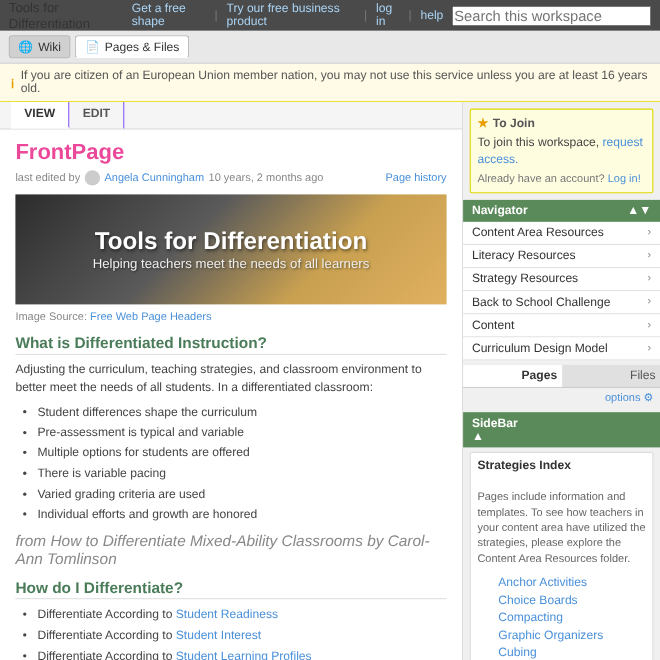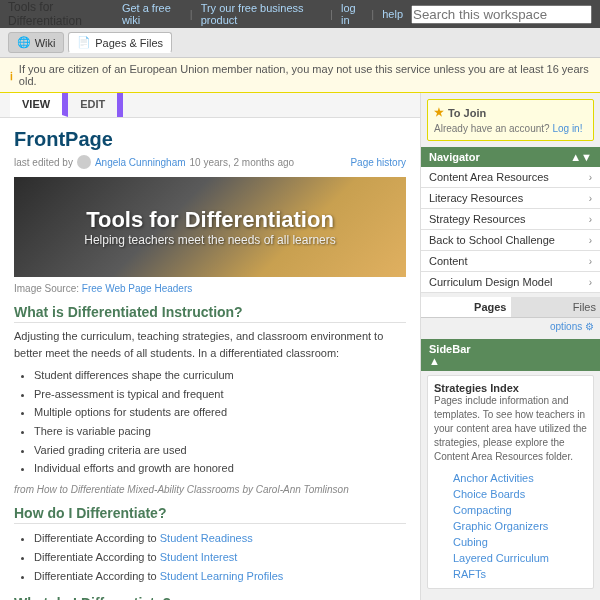--- a/index.html
+++ b/index.html
@@ -87,36 +87,36 @@
       border-bottom: 1px solid #ddd;
       background: #f5f5f5;
       padding: 0 10px;
     }
     .view-edit-tab {
       padding: 5px 12px;
       font-size: 11px;
       font-weight: bold;
       color: #555;
       cursor: pointer;
-      border-right: 6px solid #8b5cf6;
+      border-right: 1px solid #8b5cf6;
     }
     .view-edit-tab.active {
       background: #fff;
       color: #333;
       border-bottom: 2px solid #fff;
     }
 
     
     #page-content {
       padding: 10px 14px;
     }
     #page-title-main {
       font-size: 20px;
       font-weight: bold;
-      color: #0c4a6e;
+      color: #ec4899;
       margin-bottom: 4px;
     }
     #page-meta {
       font-size: 10px;
       color: #888;
       margin-bottom: 8px;
       display: flex;
       justify-content: space-between;
       align-items: center;
     }
@@ -178,21 +178,21 @@
       line-height: 1.5;
     }
     .section-list {
       margin: 4px 0 6px 20px;
       font-size: 11px;
       color: #444;
       line-height: 1.7;
     }
     .section-list li { list-style-type: disc; }
     .source-text {
-      font-size: 10px;
+      font-size: 14px;
       color: #888;
       font-style: italic;
       margin-bottom: 6px;
     }
     .link { color: #4a90d9; text-decoration: none; cursor: pointer; }
 
     
     #right-sidebar {
       width: 180px;
       background: #f0f0f0;
@@ -307,21 +307,21 @@
       background: #fff;
       margin: 4px 6px;
       padding: 6px;
       border: 1px solid #ddd;
       border-radius: 2px;
     }
     #strategies-title {
       font-size: 11px;
       font-weight: bold;
       color: #333;
-      margin-bottom: 0;
+      margin-bottom: 16px;
     }
     #strategies-desc {
       font-size: 10px;
       color: #666;
       margin-bottom: 6px;
       line-height: 1.4;
     }
     .strategy-item {
       padding: 2px 0;
       font-size: 11px;
@@ -333,21 +333,21 @@
     ::-webkit-scrollbar { width: 6px; }
     ::-webkit-scrollbar-track { background: #f0f0f0; }
     ::-webkit-scrollbar-thumb { background: #bbb; border-radius: 3px; }
   </style>
 </head>
 <body>
 
 <div id="top-bar">
   <span id="app-title">Tools for Differentiation</span>
   <div id="top-bar-right">
-    <a>Get a free wiki</a>
+    <a>Get a free shape</a>
     <span class="separator">|</span>
     <a>Try our free business product</a>
     <span class="separator">|</span>
     <a>log in</a>
     <span class="separator">|</span>
     <a>help</a>
     <input id="search-input" class="search-bar" type="text" placeholder="Search this workspace" style="">
   </div>
 </div>
 
@@ -398,21 +398,21 @@
 
       <div id="image-source">
         <span>Image Source:</span>
         <a class="link">Free Web Page Headers</a>
       </div>
 
       <div class="section-heading">What is Differentiated Instruction?</div>
       <p class="section-text">Adjusting the curriculum, teaching strategies, and classroom environment to better meet the needs of all students.  In a differentiated classroom:</p>
       <ul class="section-list">
         <li>Student differences shape the curriculum</li>
-        <li>Pre-assessment is typical and frequent</li>
+        <li>Pre-assessment is typical and variable</li>
         <li>Multiple options for students are offered</li>
         <li>There is variable pacing</li>
         <li>Varied grading criteria are used</li>
         <li>Individual efforts and growth are honored</li>
       </ul>
       <p class="source-text">from How to Differentiate Mixed-Ability Classrooms by Carol-Ann Tomlinson</p>
 
       <div class="section-heading">How do I Differentiate?</div>
       <ul class="section-list">
         <li>
@@ -431,20 +431,24 @@
     </div>
   </div>
 
   <div id="right-sidebar">
 
     <div id="join-box">
       <div class="join-title">
         <span class="join-icon">★</span>
         <span>To Join</span>
       </div>
+      <p class="join-text">
+        <span>To join this workspace,</span>
+        <a class="link">request access.</a>
+      </p>
       <p class="account-text">
         <span>Already have an account?</span>
         <a class="link">Log in!</a>
       </p>
     </div>
 
     <div id="navigator-box">
       <div id="navigator-header">
         <span>Navigator</span>
         <span>▲▼</span>

